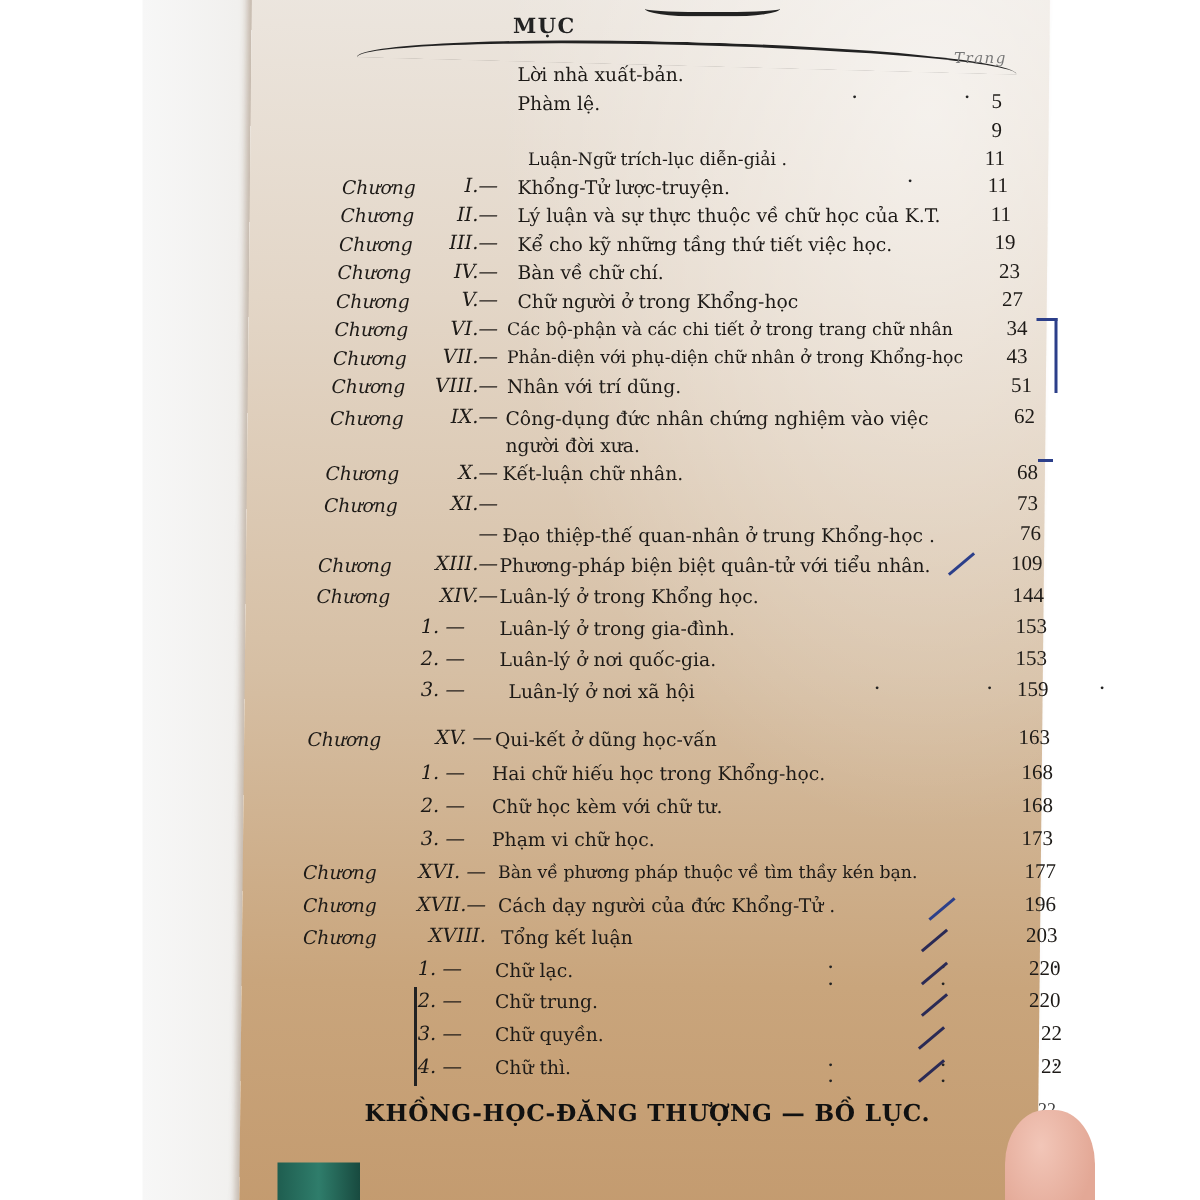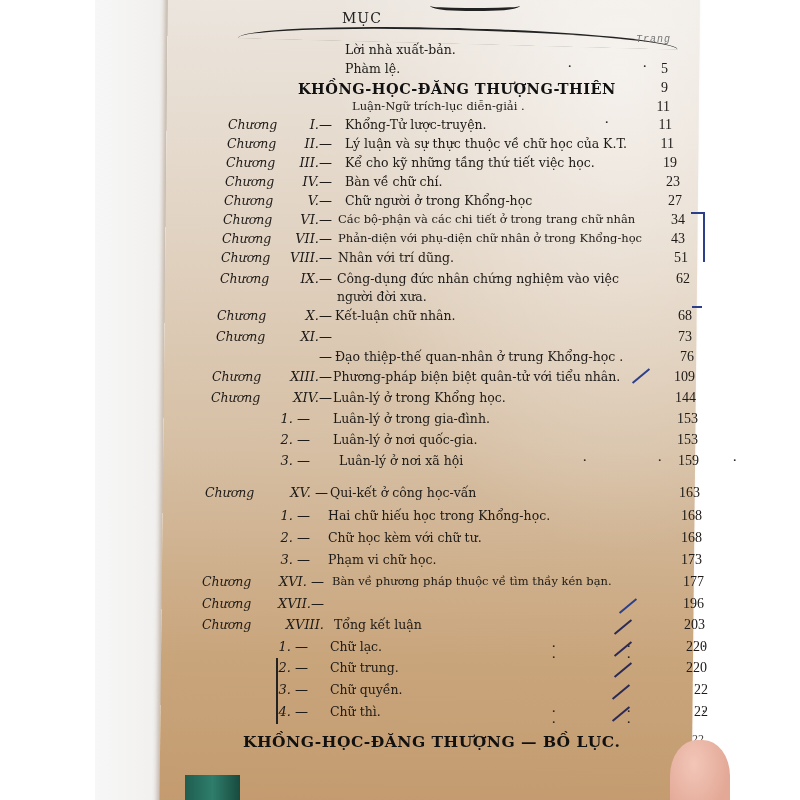--- a/index.html
+++ b/index.html
@@ -22,31 +22,31 @@
     .page::after {
       content: ""; position: absolute; inset: 0;
       background: radial-gradient(ellipse at 85% 10%, rgba(255,255,255,0.55), rgba(255,255,255,0) 45%);
       pointer-events: none;
     }
     .wave {
       position: absolute; left: 430px; top: -2px; width: 90px; height: 10px;
       border-bottom: 3px solid #222; border-radius: 0 0 40% 40%;
     }
     .muc {
-      position: absolute; left: 342px; top: 10px; font-size: 14px; font-weight: normal;
+      position: absolute; left: 342px; top: 10px; font-size: 14px; font-weight: bold;
       color: #222; letter-spacing: 1px;
     }
     .rule {
       position: absolute; left: 238px; top: 28px; width: 440px; height: 14px;
       border-top: 2px solid #222; border-radius: 50% 50% 0 0 / 100% 100% 0 0;
       transform: rotate(1.5deg);
     }
     .trang {
       position: absolute; left: 636px; top: 34px; font-size: 10px; font-style: italic;
-      color: #777; letter-spacing: 1px; font-family: Liberation Mono, monospace;
+      color: #777; letter-spacing: 1px;
     }
     .entry {
       position: absolute; left: 0; width: 800px; height: 20px;
       font-size: 12.5px; color: #1d1a17; white-space: nowrap;
     }
     .entry .chap {
       position: absolute; font-style: italic; font-size: 12.5px; color: #1d1a17;
     }
     .entry .num {
       position: absolute; font-style: italic; font-size: 13px; text-align: right; width: 70px;
@@ -90,21 +90,20 @@
 <div class="entry" style="top:42px">
   <span class="title" style="left:345px">Lời nhà xuất-bản.</span>
 </div>
 
 <div class="entry" style="top:61px">
   <span class="title" style="left:345px">Phàm lệ.</span>
   <span class="page-no" style="left:628px">5</span>
 </div>
 
 <div class="entry" style="top:80px">
-  <span class="heading" style="left:298px">KHỒNG-HỌC-ĐĂNG THƯỢNG-THIÊN</span>
   <span class="page-no" style="left:628px">9</span>
 </div>
 
 <div class="entry" style="top:99px">
   <span class="title" style="left:352px;font-size:11.5px">Luận-Ngữ trích-lục diễn-giải .</span>
   <span class="page-no" style="left:630px">11</span>
 </div>
 
 <div class="entry" style="top:117px">
   <span class="chap" style="left:228px">Chương</span>
@@ -219,21 +218,21 @@
 
 <div class="entry" style="top:453px">
   <span class="num" style="left:240px">3. —</span>
   <span class="title" style="left:339px">Luân-lý ở nơi xã hội</span>
   <span class="page-no" style="left:659px">159</span>
 </div>
 
 <div class="entry" style="top:485px">
   <span class="chap" style="left:205px">Chương</span>
   <span class="num" style="left:258px">XV. —</span>
-  <span class="title" style="left:330px">Qui-kết ở công học-vấn</span>
+  <span class="title" style="left:330px">Qui-kết ở dũng học-vấn</span>
   <span class="page-no" style="left:660px">163</span>
 </div>
 
 <div class="entry" style="top:508px">
   <span class="num" style="left:240px">1. —</span>
   <span class="title" style="left:328px">Hai chữ hiếu học trong Khổng-học.</span>
   <span class="page-no" style="left:662px">168</span>
 </div>
 
 <div class="entry" style="top:530px">
@@ -252,20 +251,21 @@
   <span class="chap" style="left:202px">Chương</span>
   <span class="num" style="left:254px">XVI. —</span>
 
   <span class="title" style="left:332px;font-size:11.5px">Bàn về phương pháp thuộc về tìm thầy kén bạn.</span>
   <span class="page-no" style="left:664px">177</span>
 </div>
 
 <div class="entry" style="top:596px">
   <span class="chap" style="left:202px">Chương</span>
   <span class="num" style="left:254px">XVII.—</span>
+  <span class="title" style="left:332px">Cách dạy người của đức Khổng-Tử .</span>
   <span class="page-no" style="left:664px">196</span>
 </div>
 
 <div class="entry" style="top:617px">
   <span class="chap" style="left:202px">Chương</span>
   <span class="num" style="left:254px">XVIII.</span>
   <span class="title" style="left:334px">Tổng kết luận</span>
   <span class="page-no" style="left:665px">203</span>
 </div>
 

